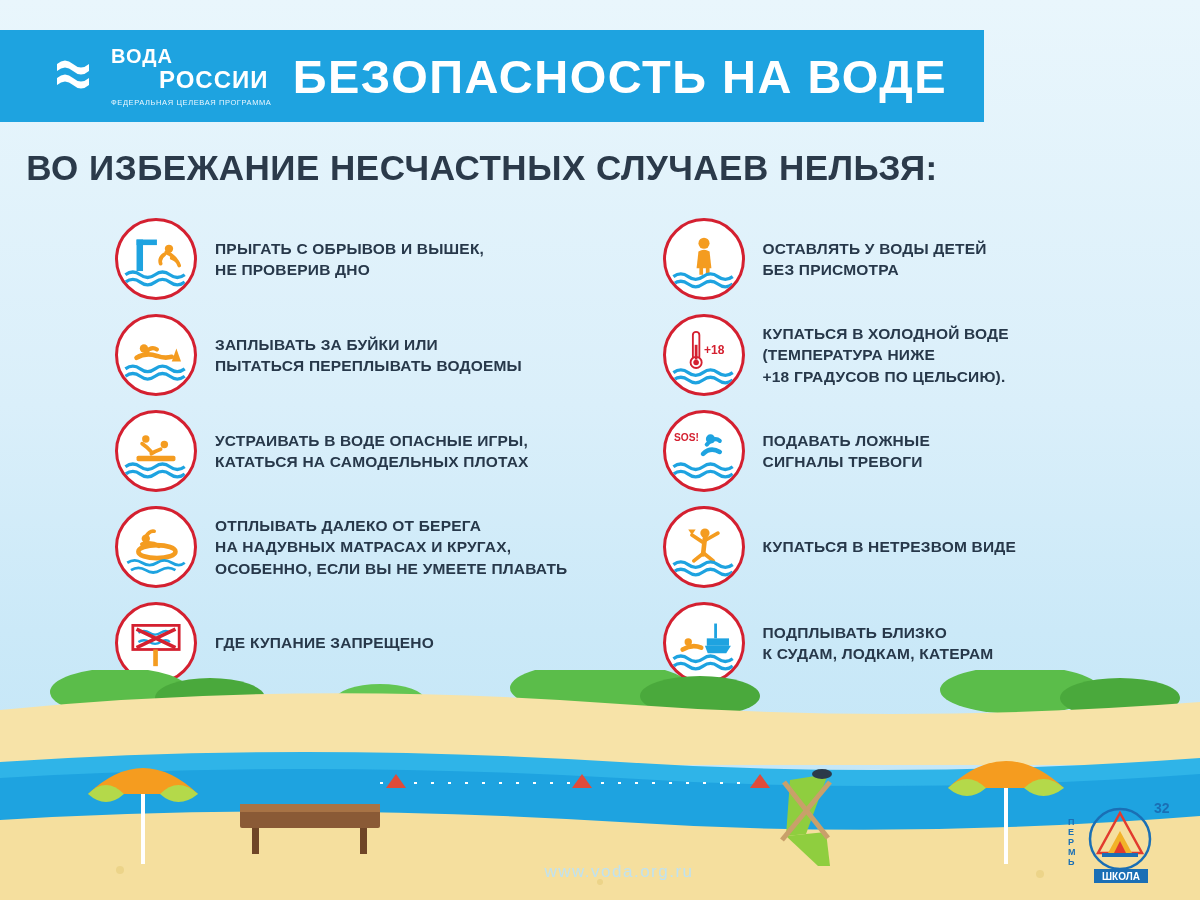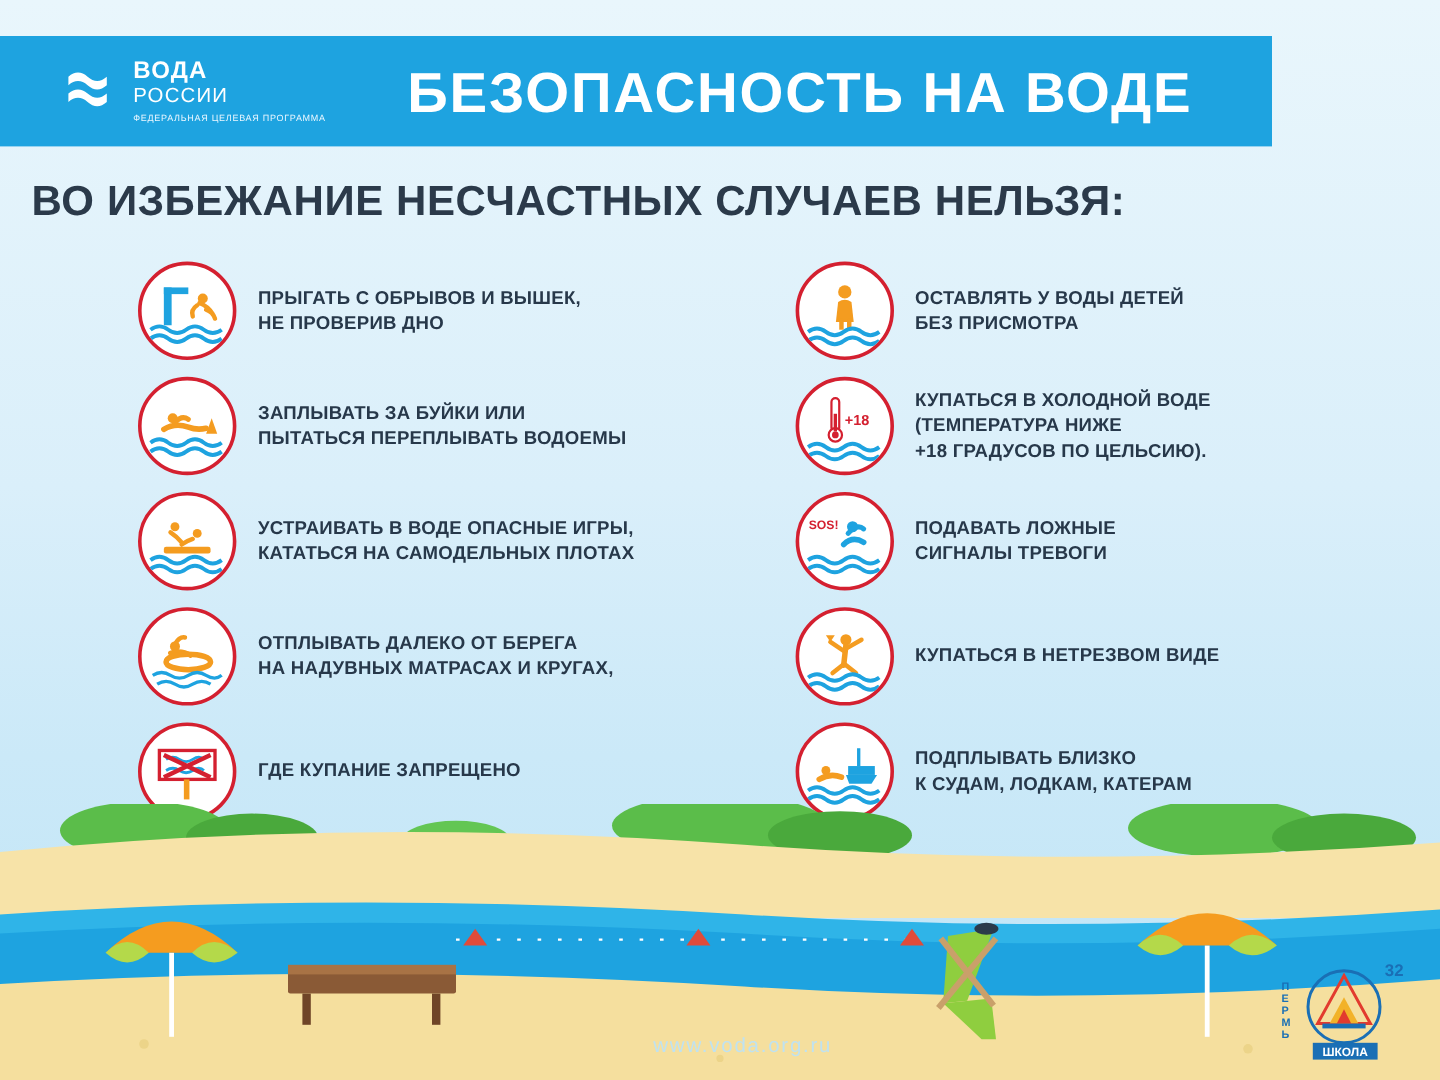--- a/index.html
+++ b/index.html
@@ -17,41 +17,41 @@
     left: 0; top: 0;
     width: 1200px; height: 900px;
     background: linear-gradient(#e9f6fc 0%, #daeffa 45%, #cbe9f8 70%, #bfe4f6 100%);
     overflow: hidden;
   }
 
   
   .header {
     position: absolute;
     left: 0; top: 30px;
-    width: 1060px; height: 92px;
+    width: 984px; height: 92px;
     background: #1ea3e0;
     display: flex;
     align-items: center;
   }
   .logo-block {
     width: 310px;
     display: flex;
     align-items: center;
     padding-left: 55px;
     gap: 12px;
   }
   .logo-mark { width: 44px; height: 44px; flex: 0 0 auto; }
   .logo-text { color: #fff; line-height: 1; }
   .logo-text .l1 {
     font-size: 20px; font-weight: bold; letter-spacing: 1px;
     display: block;
   }
   .logo-text .l2 {
-    font-size: 17px; font-weight: normal; letter-spacing: 1px;
-    display: block; margin-top: 2px;
+    font-size: 24px; font-weight: bold; letter-spacing: 1px;
+    display: block; margin-top: 2px; margin-left: 48px;
   }
   .logo-sub {
     display: block;
     font-size: 7.5px;
     letter-spacing: 0.6px;
     margin-top: 7px;
     color: #eaf7ff;
     text-align: center;
   }
   .header-title {
@@ -223,20 +223,21 @@
             <path d="M26 38 q10 -3 18 2" stroke="#f49c20" stroke-width="4.5" fill="none" stroke-linecap="round"></path>
             <path d="M30 30 q4 -7 9 -6" stroke="#f49c20" stroke-width="4" fill="none" stroke-linecap="round"></path>
             <ellipse cx="42" cy="46" rx="20" ry="7" fill="none" stroke="#f49c20" stroke-width="5"></ellipse>
             <path d="M10 58 q8 -5 16 0 q8 5 16 0 q8 -5 16 0 q8 5 14 0" stroke="#1ea3e0" stroke-width="3" fill="none"></path>
             <path d="M14 66 q8 -5 16 0 q8 5 16 0 q8 -5 16 0" stroke="#1ea3e0" stroke-width="3" fill="none"></path>
           </svg>
         </span>
         <span class="rule-text">
           <span>ОТПЛЫВАТЬ ДАЛЕКО ОТ БЕРЕГА</span>
           <span>НА НАДУВНЫХ МАТРАСАХ И КРУГАХ,</span>
+          <span>ОСОБЕННО, ЕСЛИ ВЫ НЕ УМЕЕТЕ ПЛАВАТЬ</span>
         </span>
       </div>
 
       <div class="rule">
         <span class="badge">
           <svg viewBox="0 0 82 82">
             <rect x="16" y="22" width="50" height="26" fill="#ffffff" stroke="#d42030" stroke-width="3"></rect>
             <path d="M22 30 q6 -4 12 0 q6 4 12 0 q6 -4 10 0" stroke="#1ea3e0" stroke-width="2.5" fill="none"></path>
             <path d="M22 40 q6 -4 12 0 q6 4 12 0 q6 -4 10 0" stroke="#1ea3e0" stroke-width="2.5" fill="none"></path>
             <path d="M20 26 L62 46 M62 26 L20 46" stroke="#d42030" stroke-width="4"></path>

